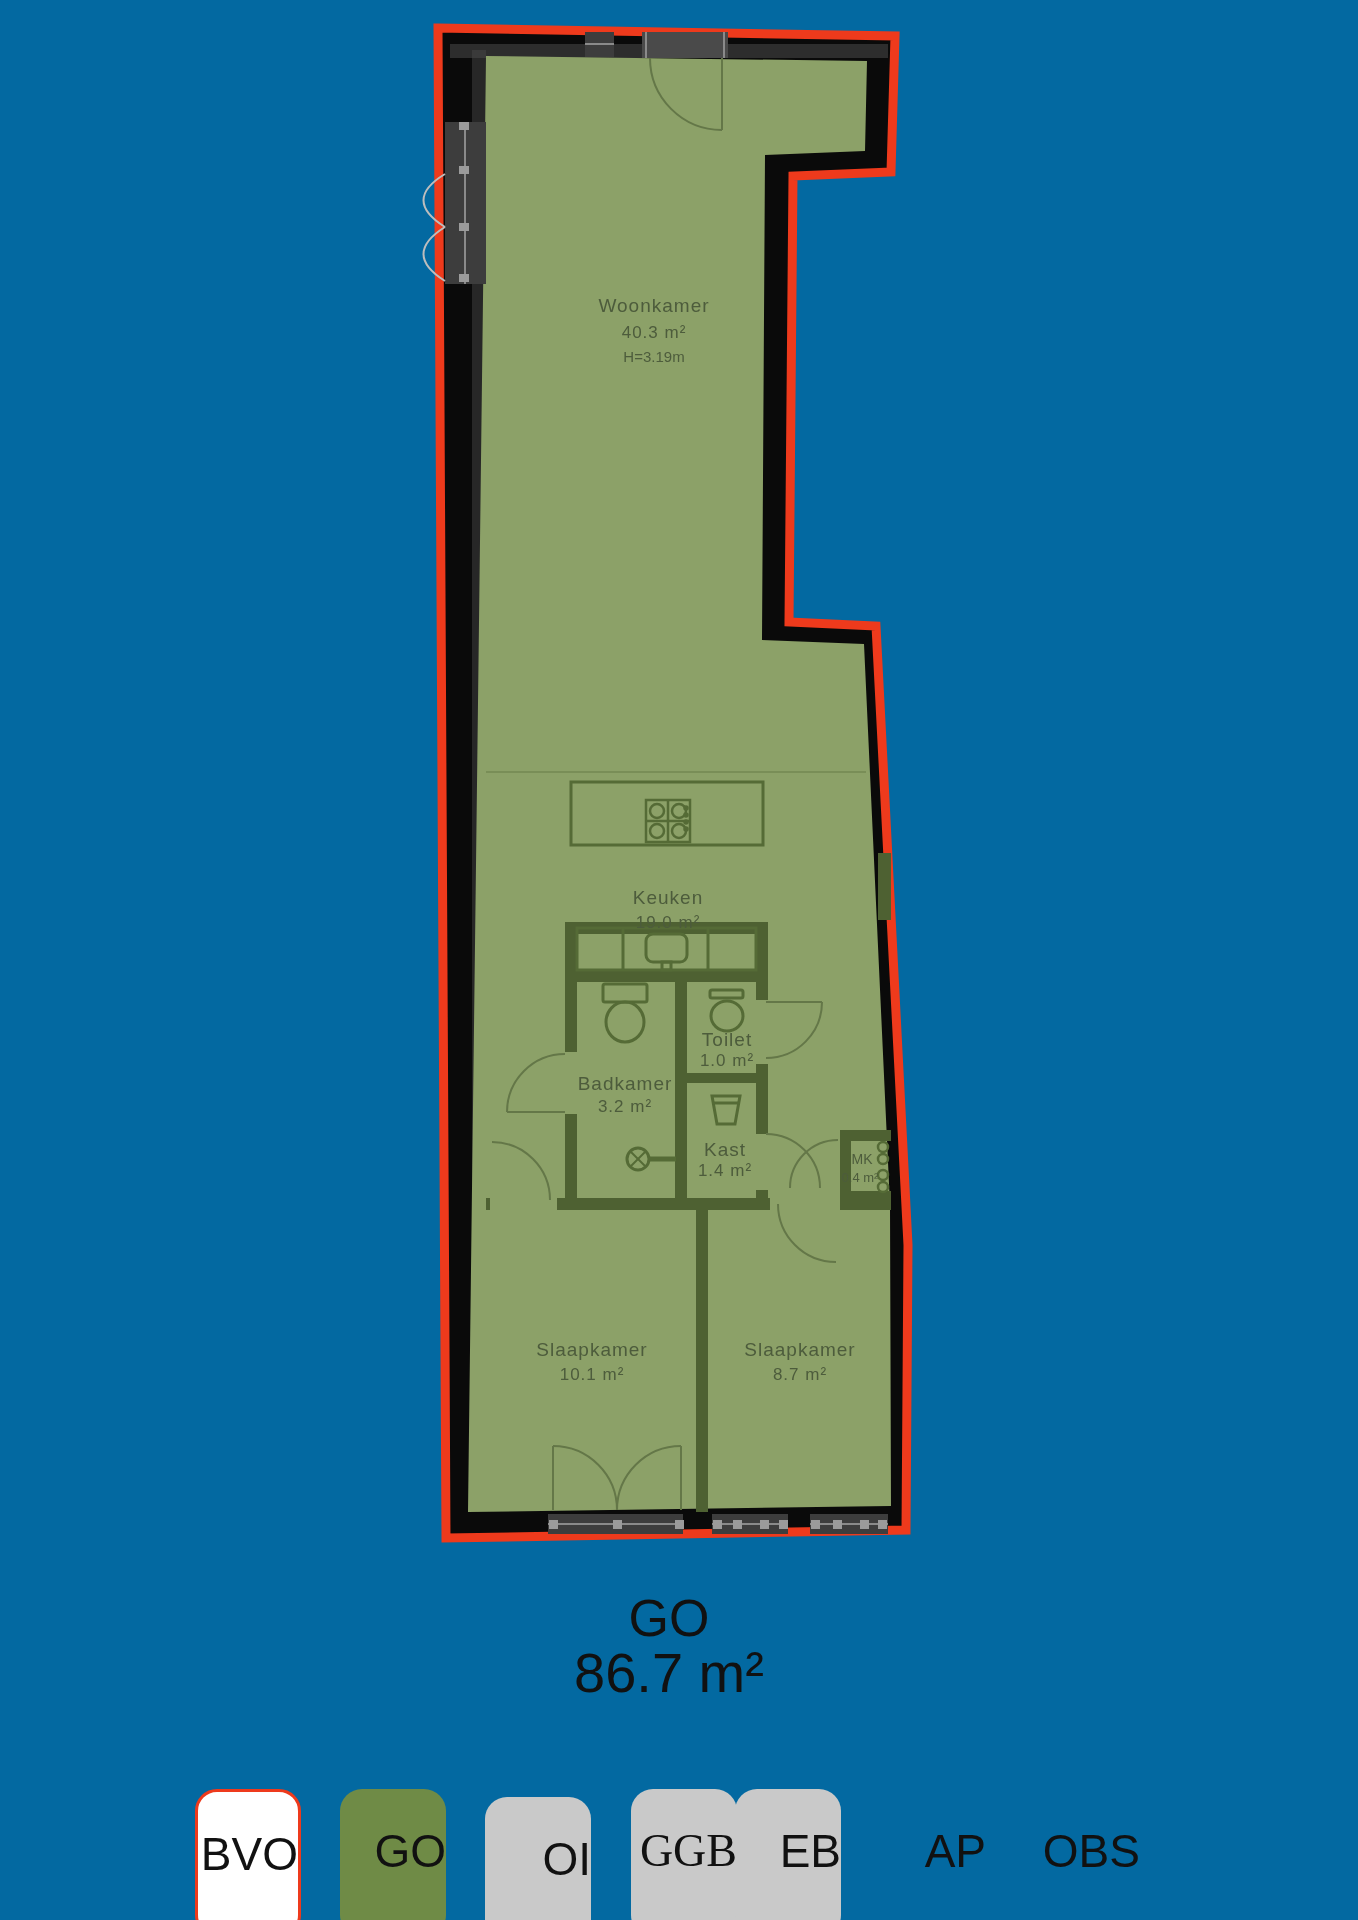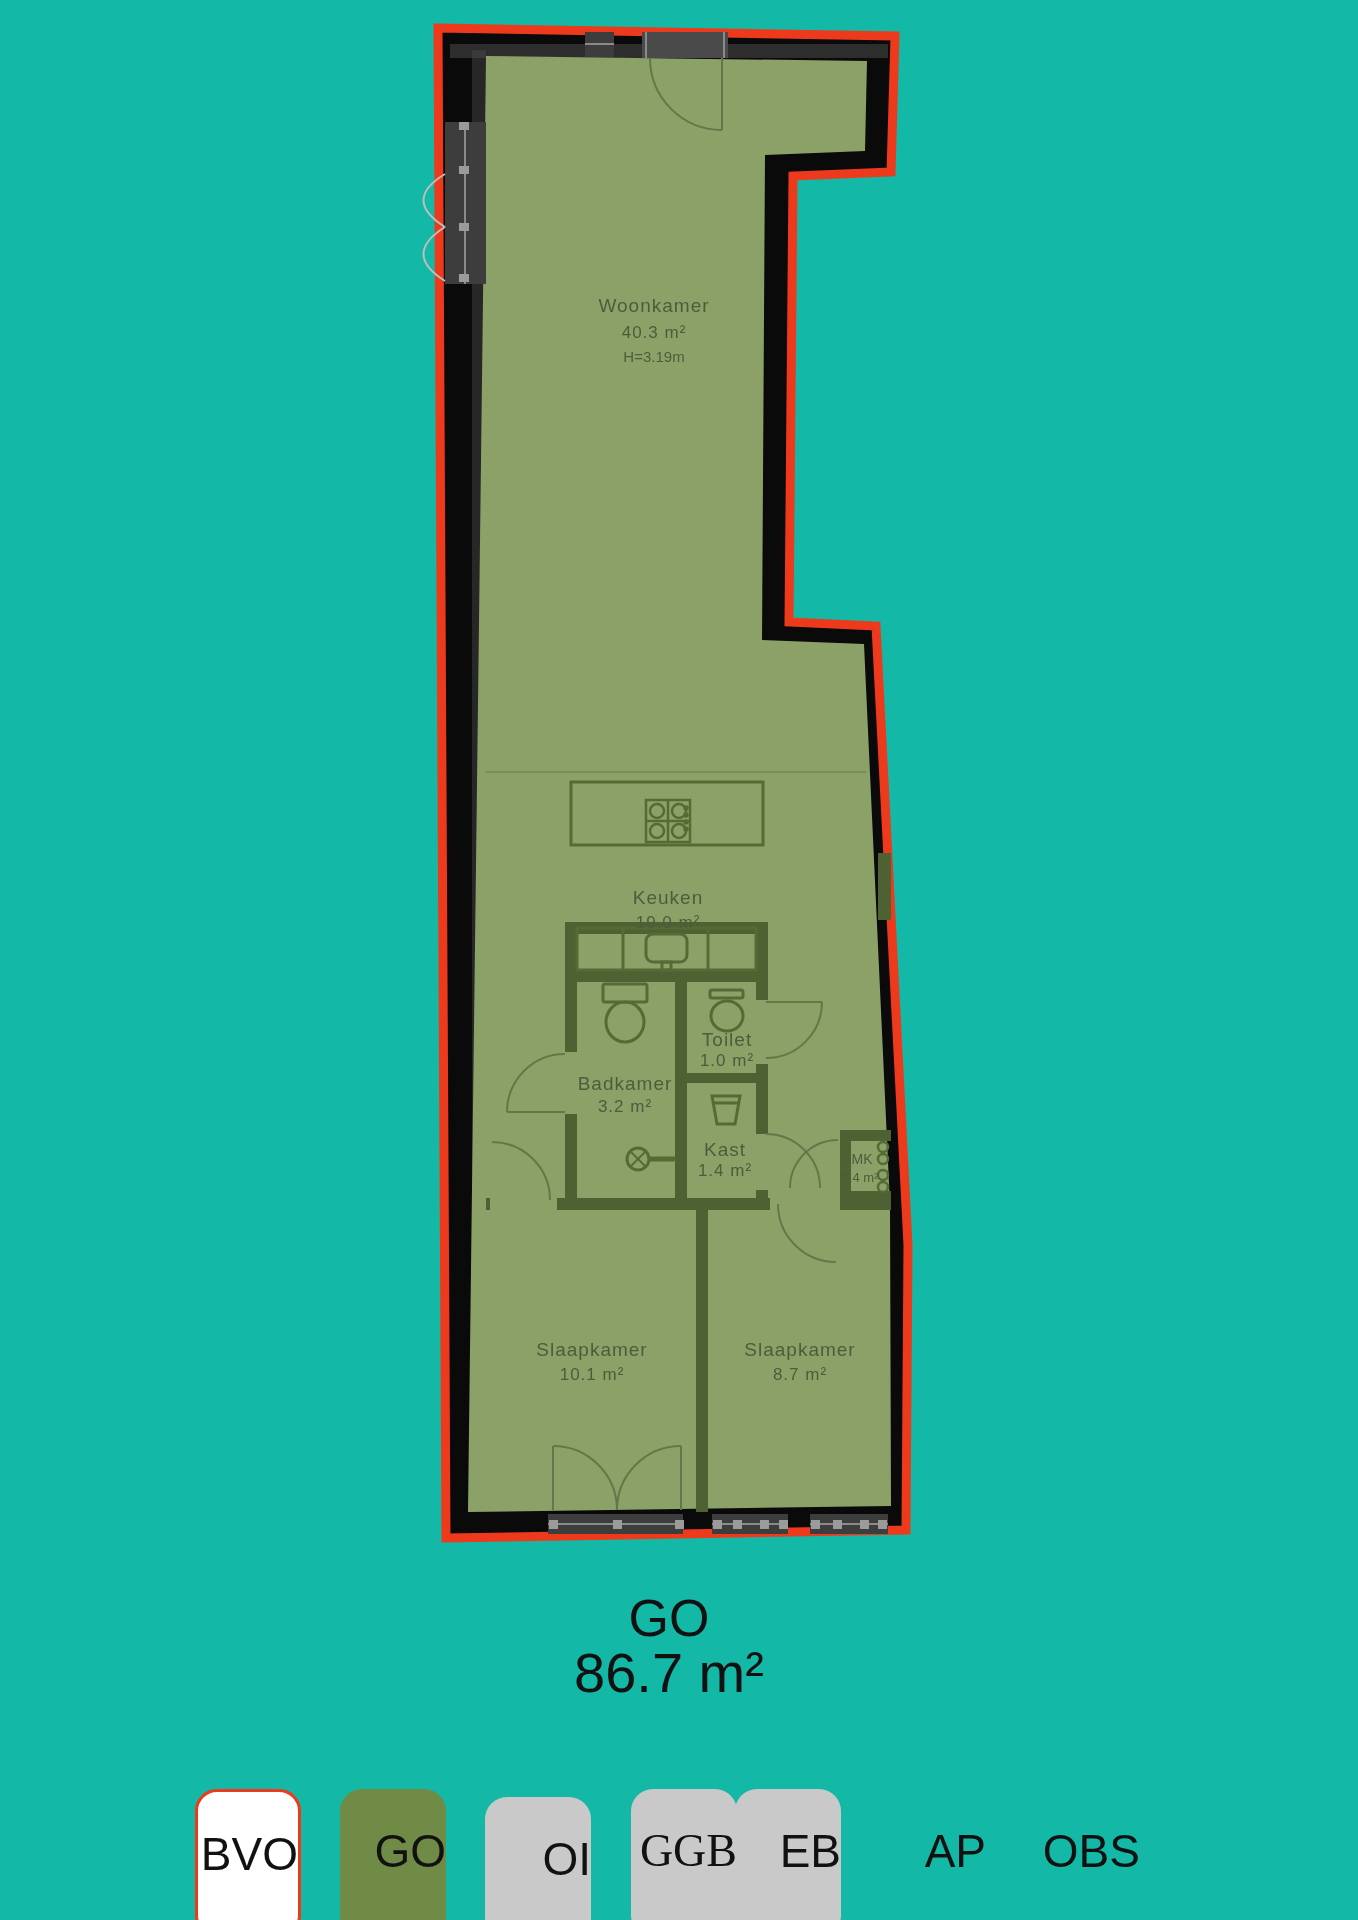--- a/index.html
+++ b/index.html
@@ -1,16 +1,16 @@
 <!DOCTYPE html>
 <html><head>
 <meta charset="utf-8">
 <style>
   html,body{margin:0;padding:0;background:#ffffff;}
-  .canvas{position:relative;width:1358px;height:1920px;background:#14b8a6;overflow:hidden;
+  .canvas{position:relative;width:1358px;height:1920px;background:#0369a1;overflow:hidden;
           font-family:"Liberation Sans", sans-serif;}
   svg{position:absolute;left:0;top:0;}
   
   .room-label{fill:#4d5c3c;font-family:"Liberation Sans",sans-serif;text-anchor:middle;}
   .room-name{font-size:19px;letter-spacing:1px;}
   .room-area{font-size:17px;letter-spacing:1px;}
   .room-h{font-size:15px;}
   .room-name-sm{font-size:14px;}
   .room-area-sm{font-size:13px;}
   

